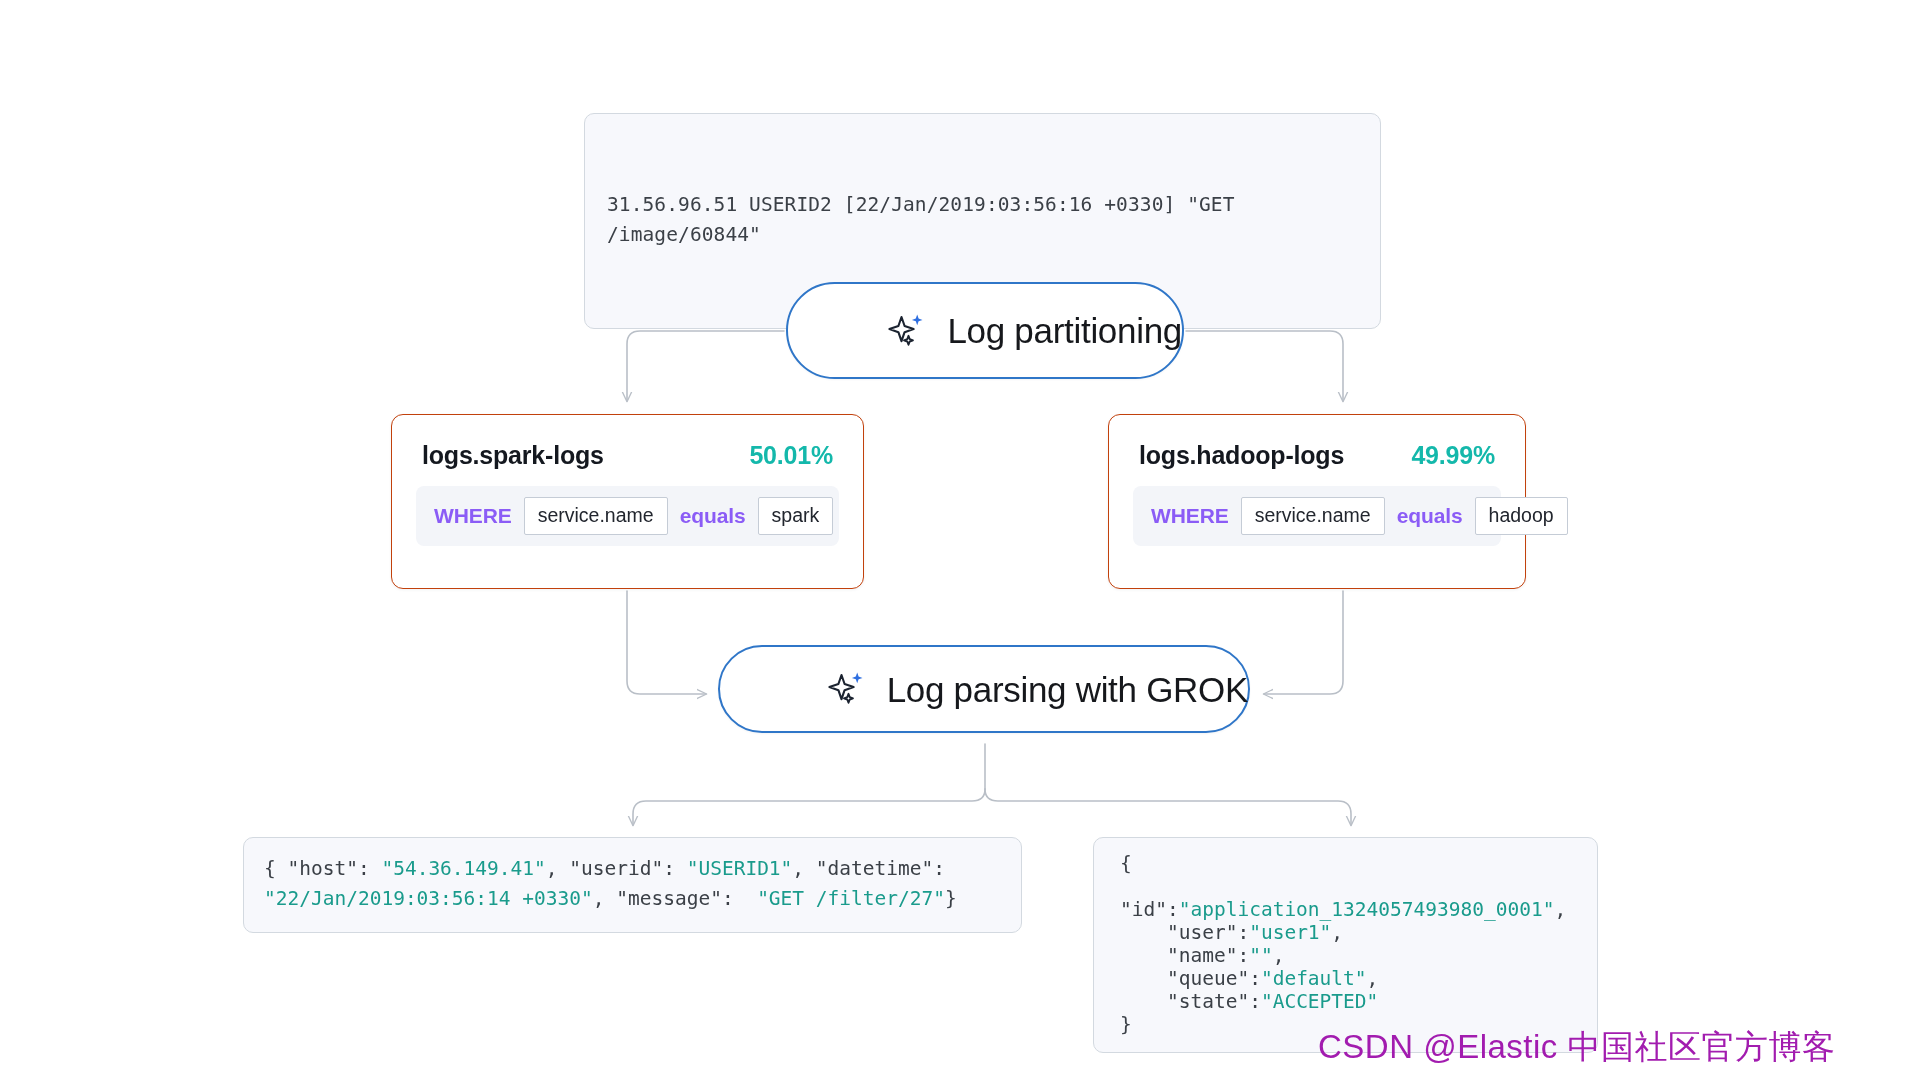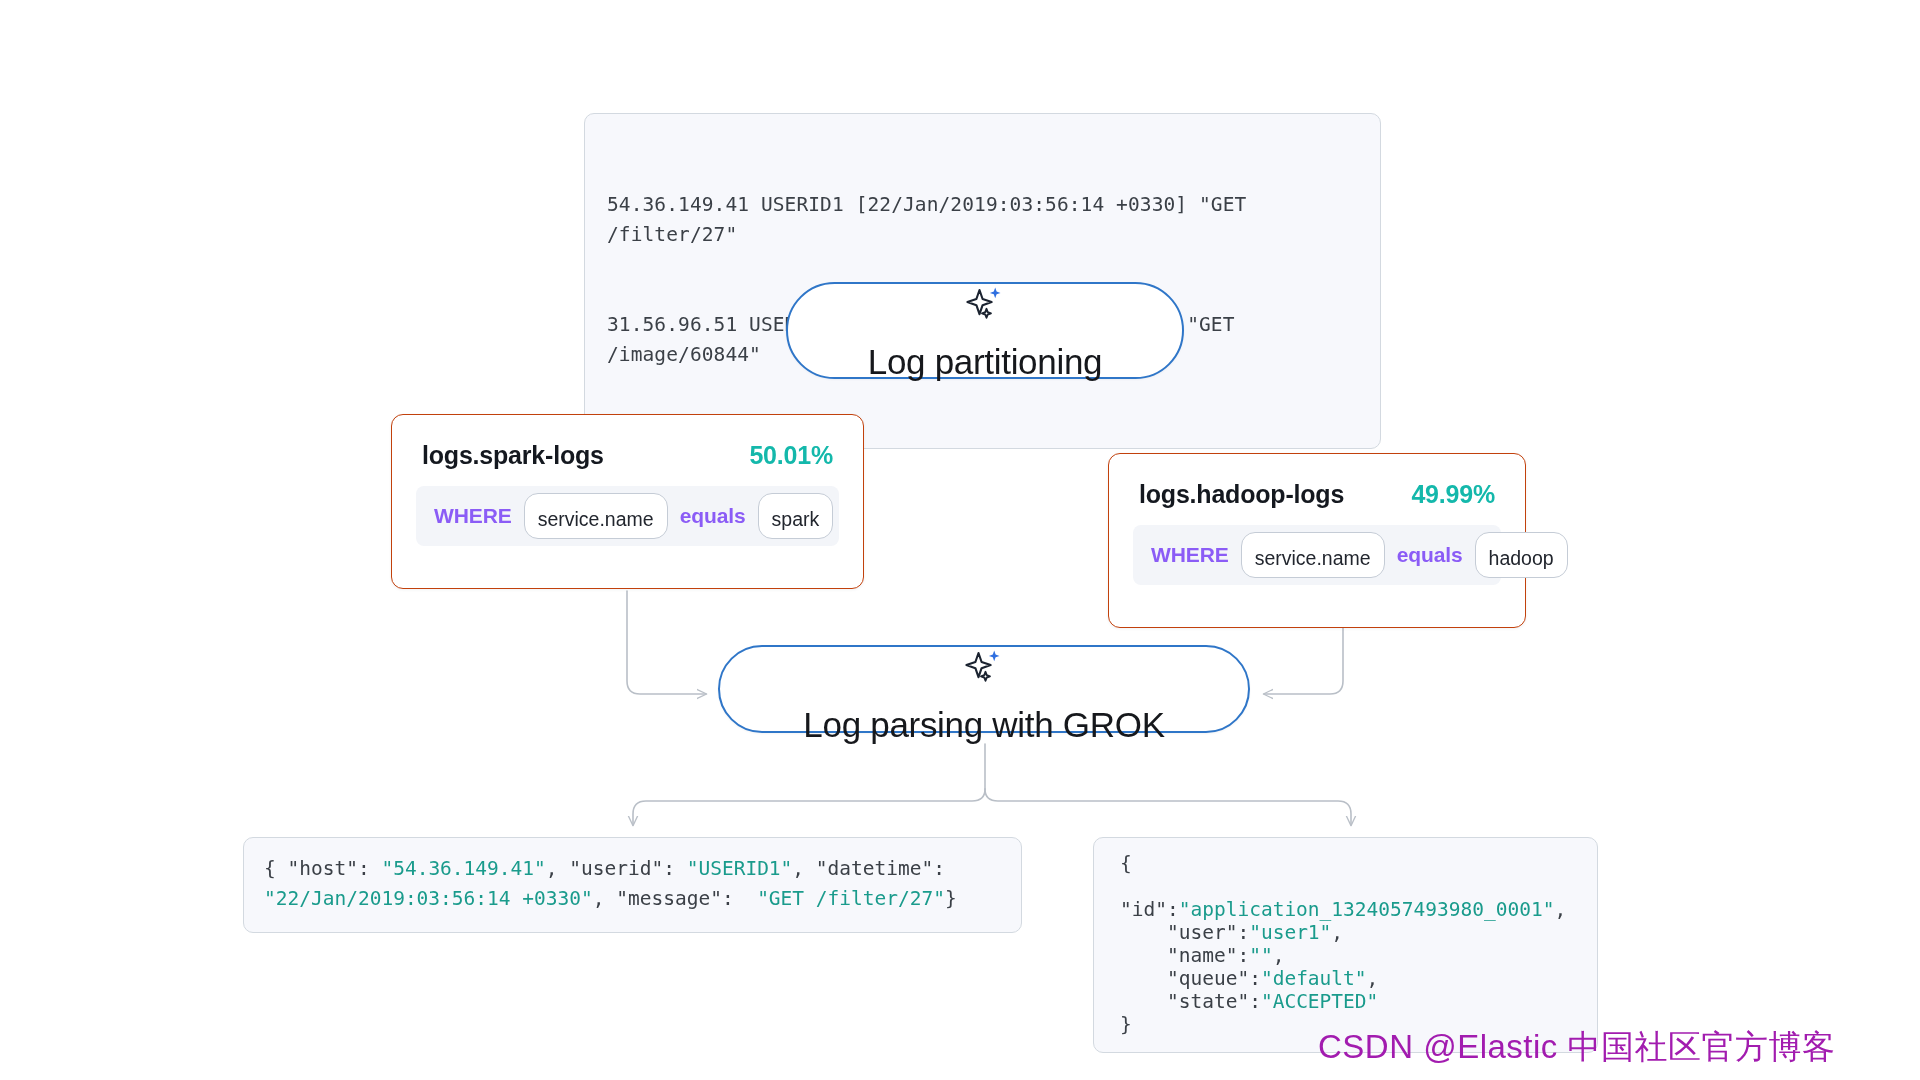--- a/index.html
+++ b/index.html
@@ -57,24 +57,23 @@
 
   
   .ai-node {
     position: absolute;
     box-sizing: border-box;
     background: #ffffff;
     border: 2px solid #2f76c8;
     border-radius: 999px;
     display: flex;
     align-items: center;
-    justify-content: space-between;
+    justify-content: flex-end;
     gap: 20px;
     box-shadow: 0 1px 2px rgba(30,50,80,0.05);
-    flex-direction: column;
   }
   .ai-node .label {
     font-size: 35px;
     font-weight: 400;
     color: #16181c;
     letter-spacing: -0.3px;
     line-height: 1;
     white-space: nowrap;
   }
   .sparkle-icon {
@@ -101,21 +100,21 @@
   .card {
     position: absolute;
     box-sizing: border-box;
     background: #ffffff;
     border: 1px solid #c2410c;
     border-radius: 12px;
     box-shadow: 0 1px 3px rgba(30,50,80,0.06);
     padding: 26px 24px 26px 24px;
   }
   #card-spark  { left: 391px;  top: 414px; width: 473px; height: 175px; }
-  #card-hadoop { left: 1108px; top: 414px; width: 418px; height: 175px; margin-top: 39px; }
+  #card-hadoop { left: 1108px; top: 414px; width: 418px; height: 175px; }
 
   .card-head {
     display: flex;
     align-items: baseline;
     justify-content: space-between;
     padding: 0 6px 0 6px;
   }
   .card-title {
     font-size: 25px;
     font-weight: bold;
@@ -142,22 +141,22 @@
   .filter-kw {
     font-size: 21px;
     font-weight: bold;
     color: #8b5cf6;
     letter-spacing: -0.1px;
     white-space: nowrap;
   }
   .filter-pill {
     background: #ffffff;
     border: 1px solid #c5ccd6;
-    border-radius: 14px;
-    padding: 14px 13px 7px 13px;
+    border-radius: 2px;
+    padding: 6px 13px 7px 13px;
     font-size: 19.5px;
     color: #22262e;
     white-space: nowrap;
     line-height: 1.15;
     text-align: right;
   }
 
   
   #out-left {
     left: 243px;
@@ -215,21 +214,20 @@
 
       <path d="M 1343 591 L 1343 681 Q 1343 694 1330 694 L 1264 694" marker-end="url(#arrow)"></path>
 
       <path d="M 985 744 L 985 789"></path>
       <path d="M 985 789 Q 985 801 972 801 L 646 801 Q 633 801 633 814 L 633 825" marker-end="url(#arrow)"></path>
       <path d="M 985 789 Q 985 801 998 801 L 1338 801 Q 1351 801 1351 814 L 1351 825" marker-end="url(#arrow)"></path>
     </g>
   </svg>
 
   <div class="codebox" id="log-input-box">
-    <div>54.36.149.41 USERID1 [22/Jan/2019:03:56:14 +0330] "GET /filter/27"</div>
     <div>31.56.96.51 USERID2 [22/Jan/2019:03:56:16 +0330] "GET /image/60844"</div>
   </div>
 
   <div class="ai-node" id="node-partitioning">
     <svg class="sparkle-icon" viewBox="0 0 40 40">
       <path d="M14.5 6 L17.6 15.0 L26.6 18.1 L17.6 21.2 L14.5 30.2 L11.4 21.2 L2.4 18.1 L11.4 15.0 Z" fill="none" stroke="#1b2330" stroke-width="2.1" stroke-linejoin="round"></path>
       <path d="M30.2 3.6 L31.6 7.5 L35.5 8.9 L31.6 10.3 L30.2 14.2 L28.8 10.3 L24.9 8.9 L28.8 7.5 Z" fill="#2f6fe0"></path>
       <path d="M21.5 24.8 L22.7 28.1 L26.0 29.3 L22.7 30.5 L21.5 33.8 L20.3 30.5 L17.0 29.3 L20.3 28.1 Z" fill="none" stroke="#1b2330" stroke-width="1.9" stroke-linejoin="round"></path>
     </svg>
     <span class="label">Log partitioning</span>

